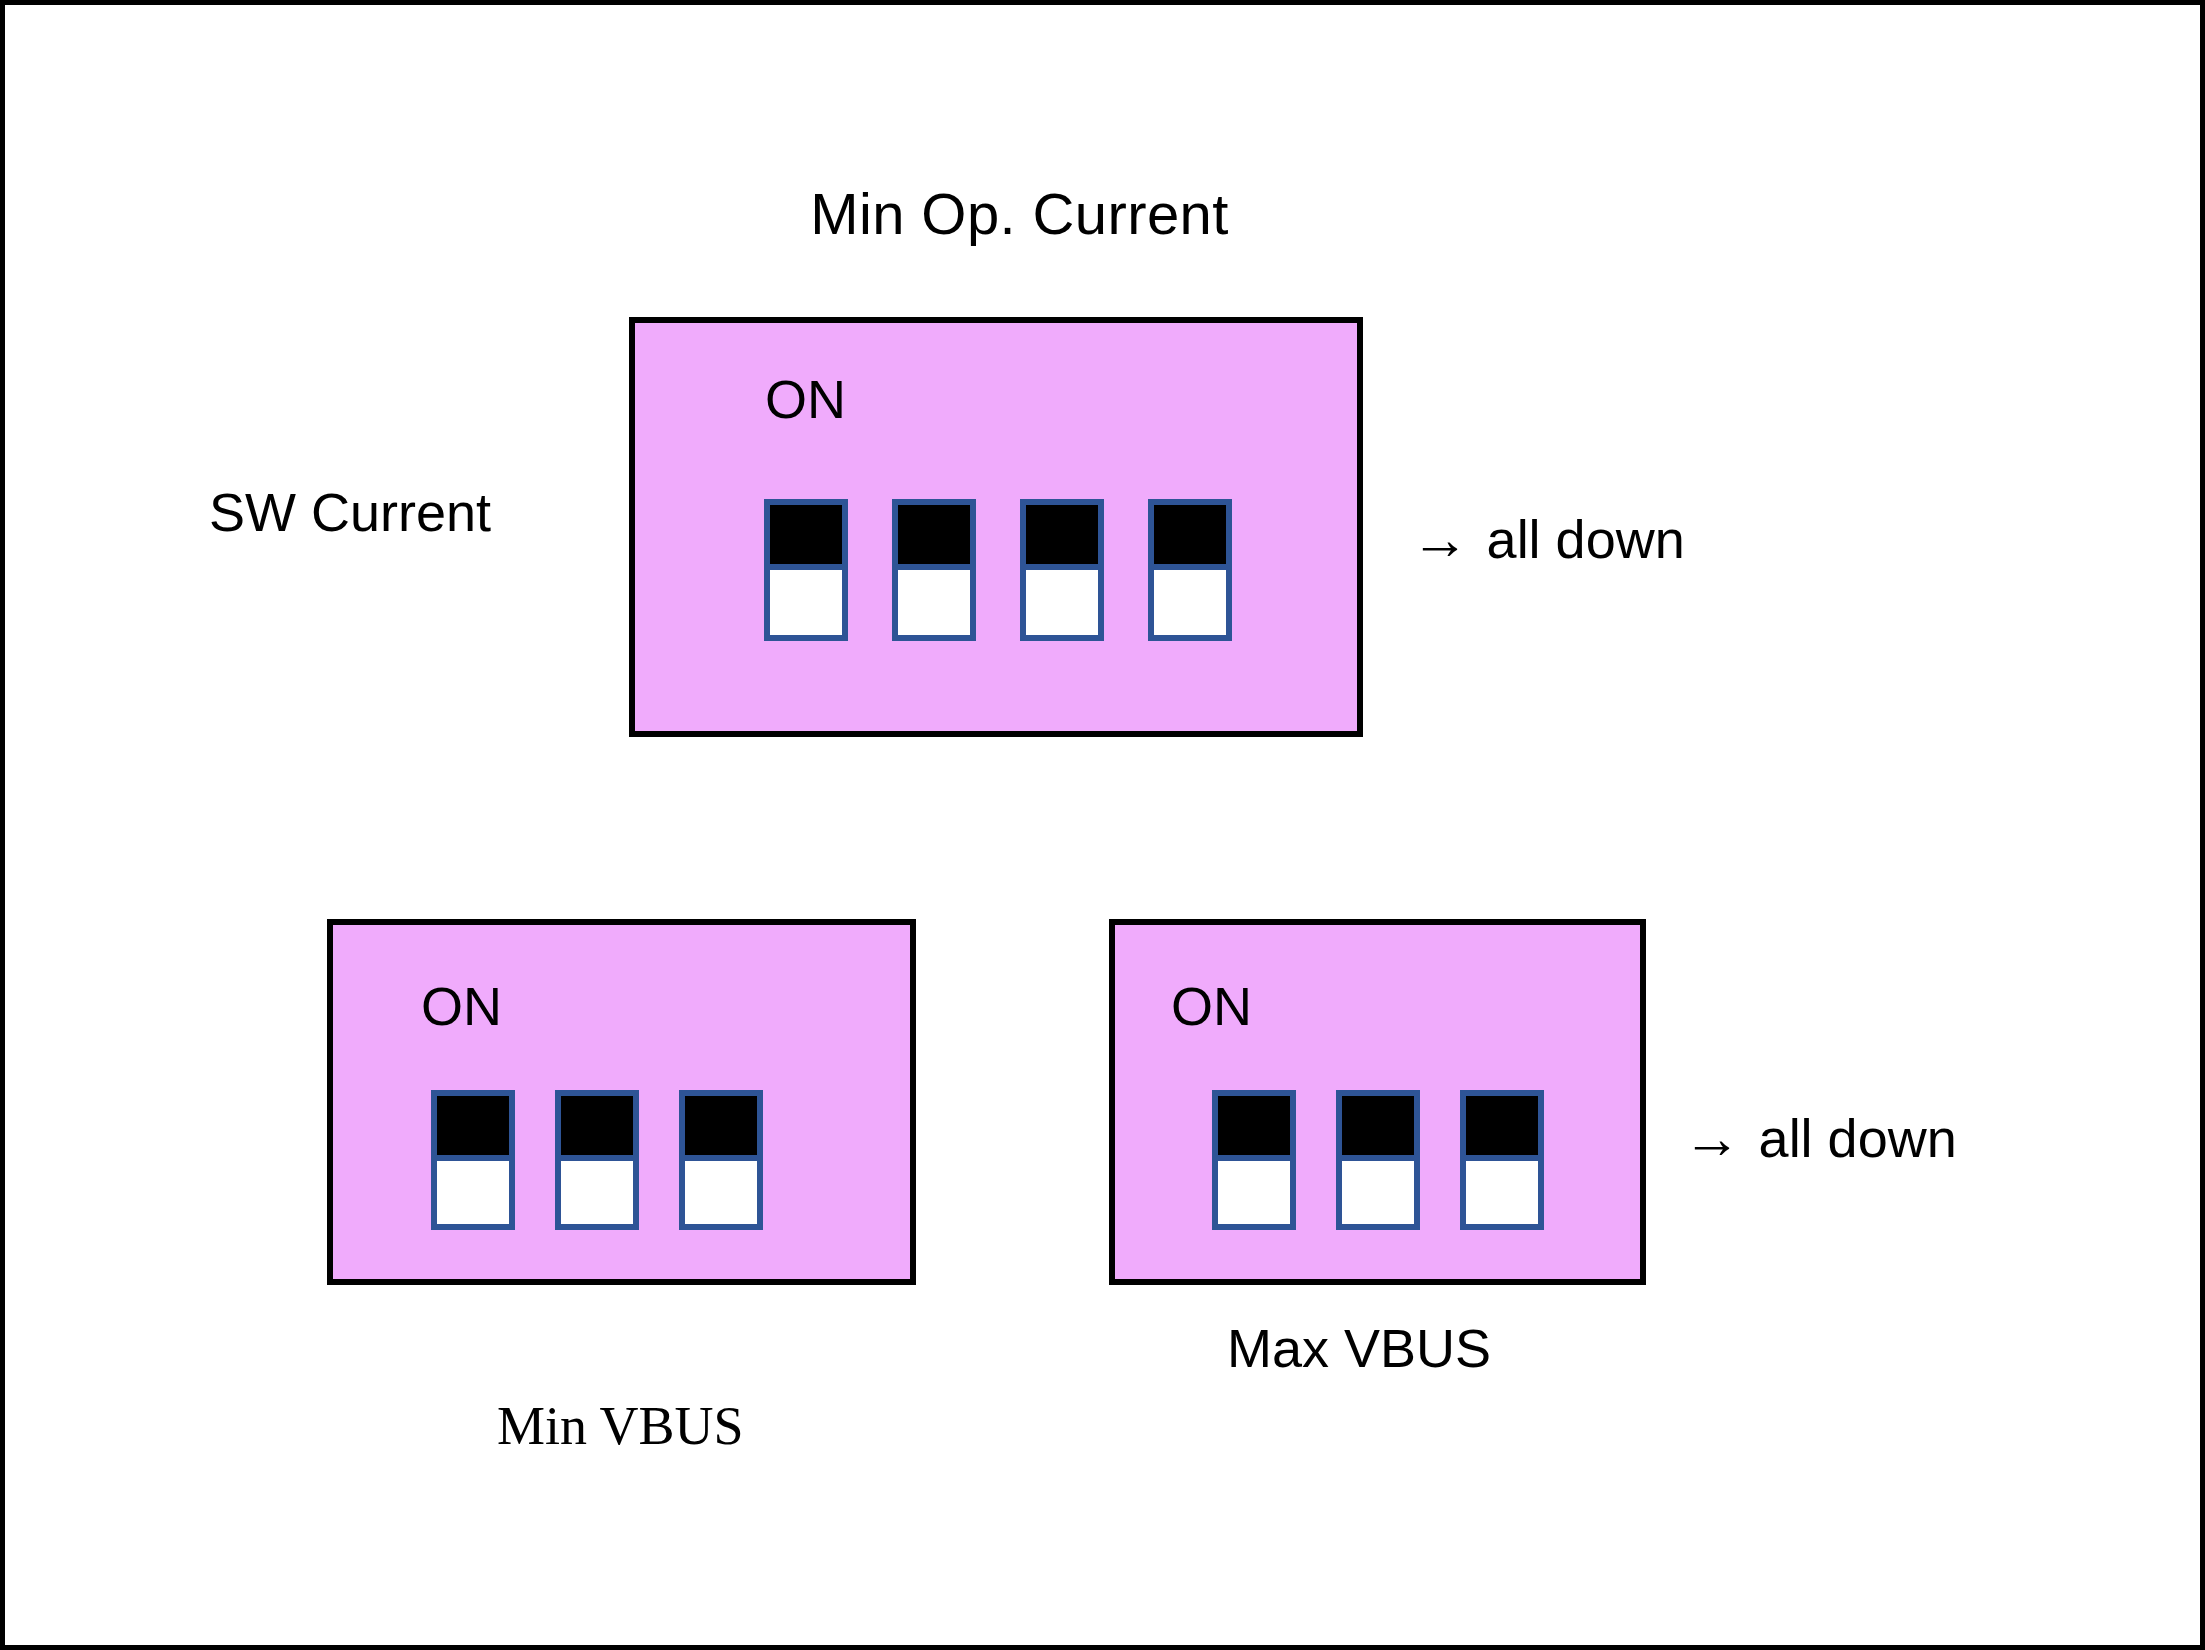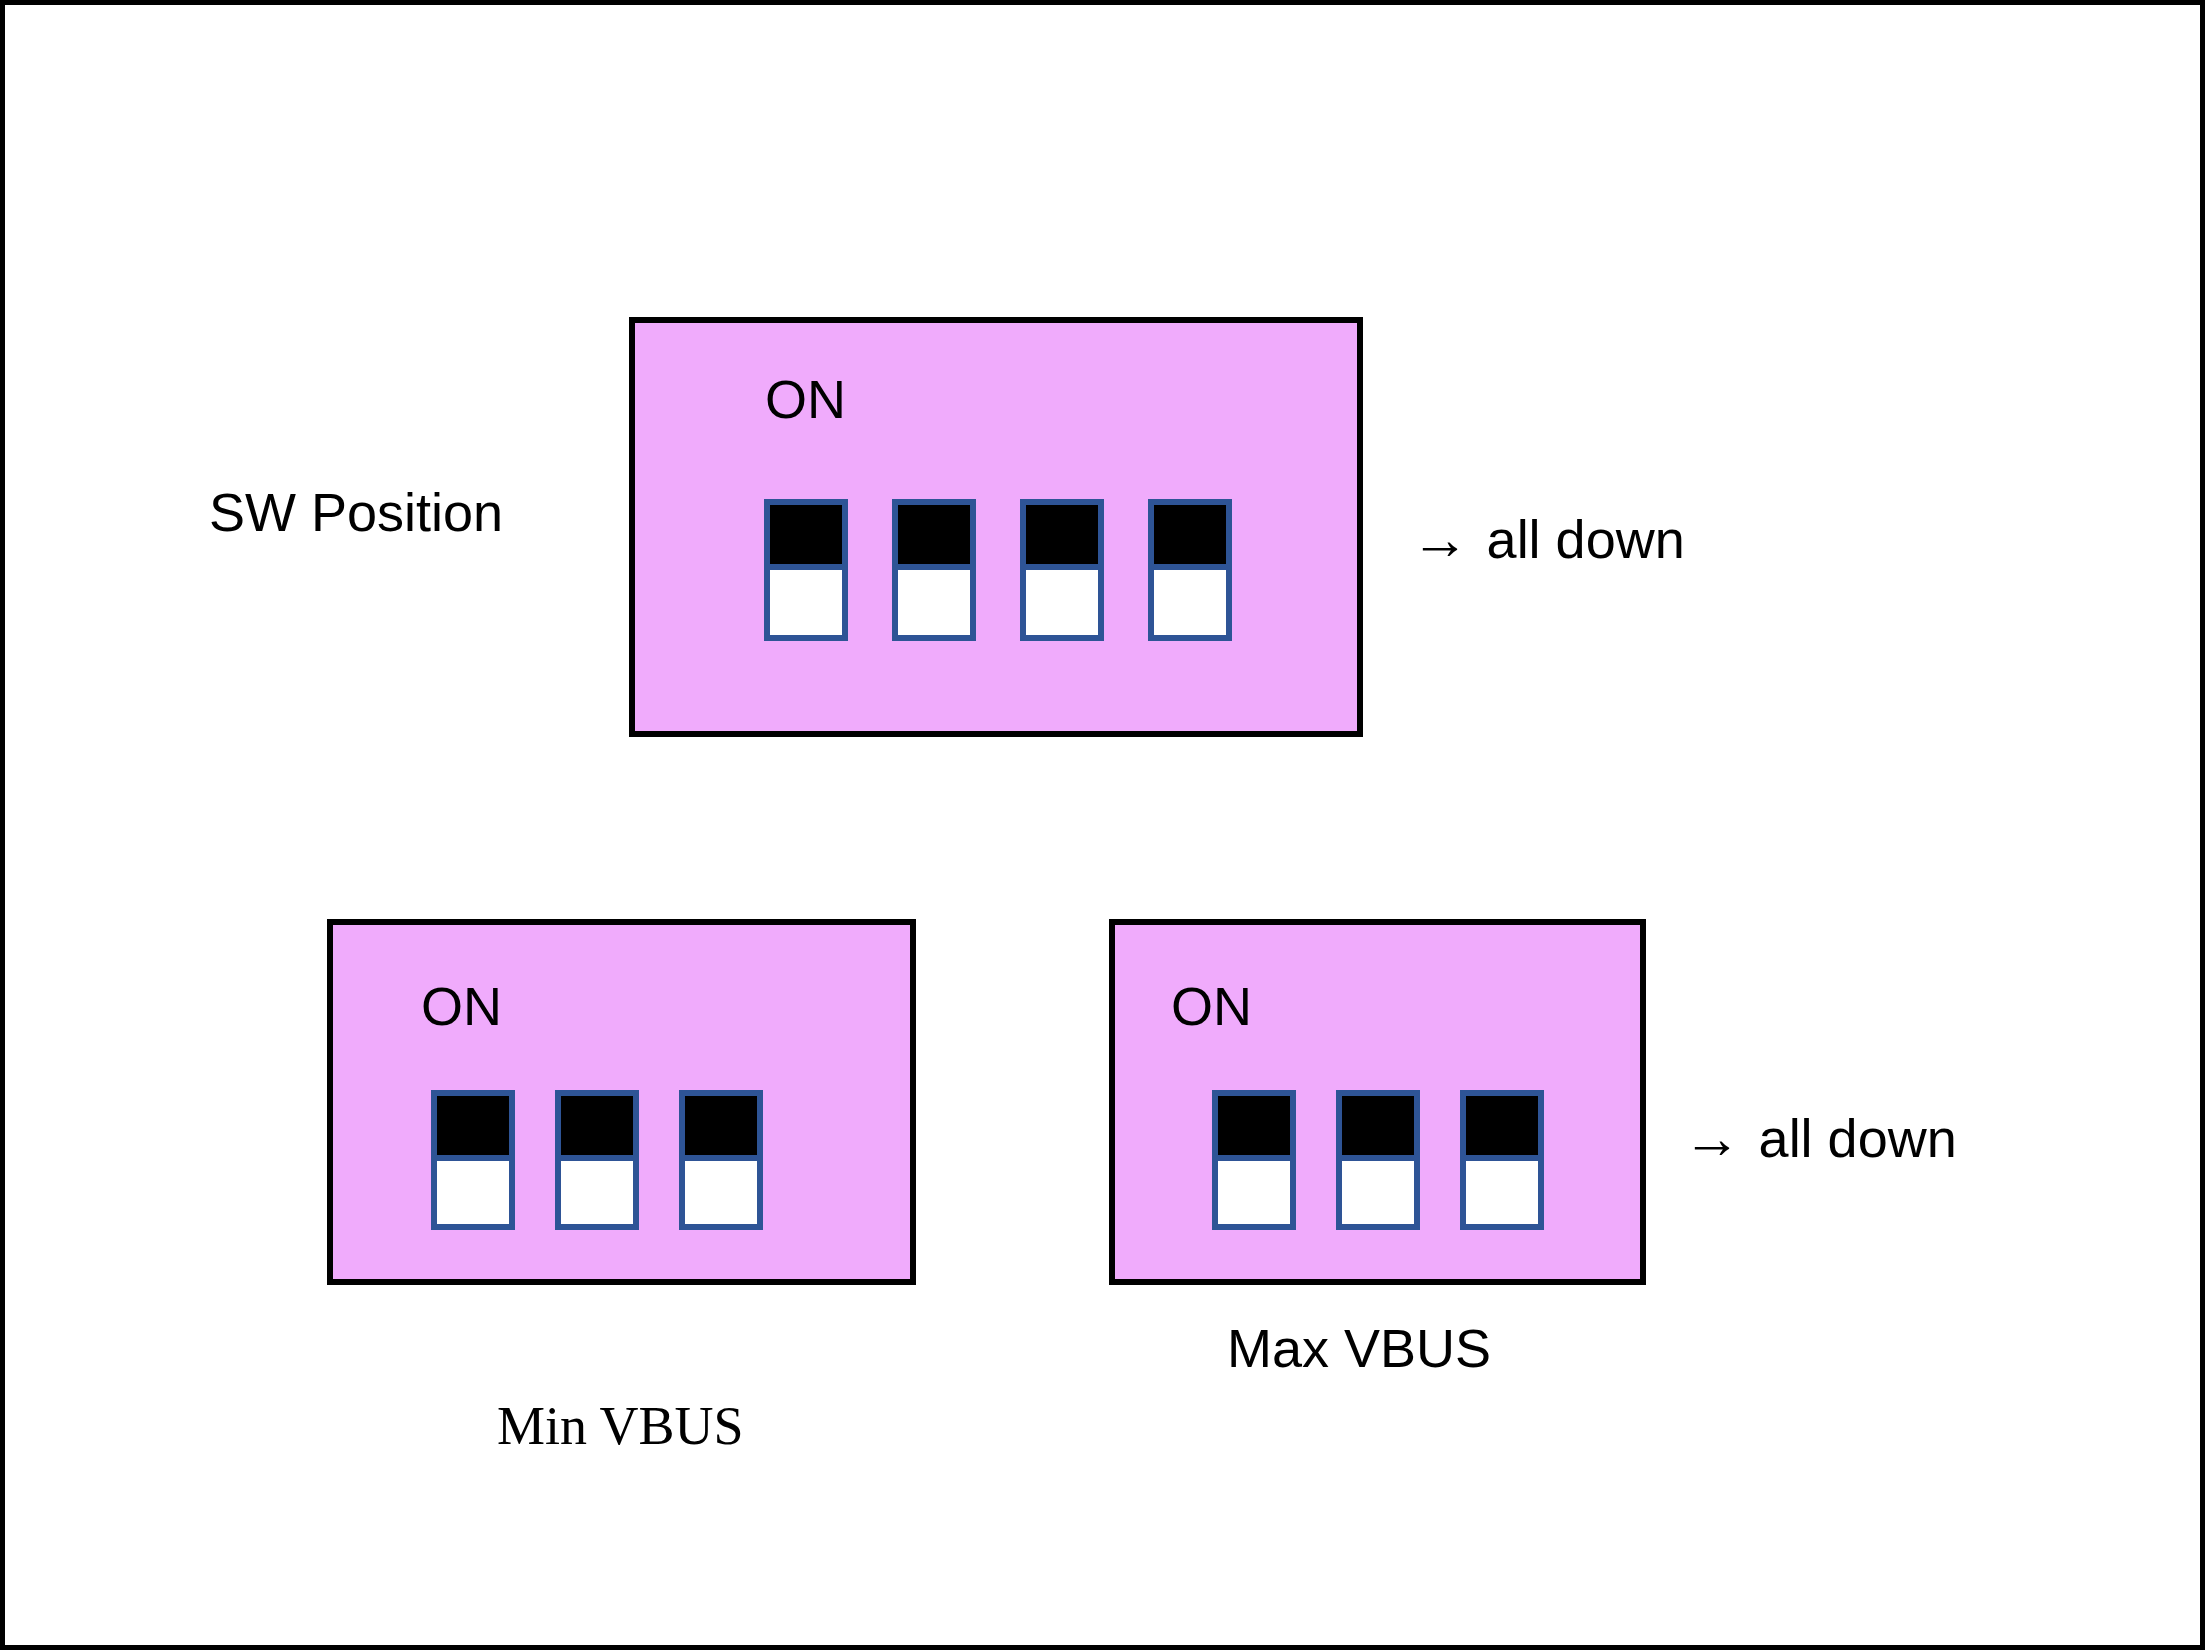--- a/index.html
+++ b/index.html
@@ -163,22 +163,23 @@
   #pkg-max-vbus .dip-switch-row { left: 97px; top: 165px; gap: 40px; }
   #pkg-max-vbus .dip-switch { width: 84px; }
   #pkg-max-vbus .dip-switch .seg.top { height: 68px; }
   #pkg-max-vbus .dip-switch .seg.bottom { height: 72px; }
 </style>
 </head>
 <body>
 
 <div id="canvas">
 
-
-  <div class="label" id="sw-position">SW Position</div>
+  <div class="label" id="title">Min Op. Current</div>
+
+  <div class="label" id="sw-position">SW Current</div>
 
   <div class="dip-package" id="pkg-min-op-current">
 
     <div class="dip-on-label">ON</div>
 
     <div class="dip-switch-row">
 
       <div class="dip-switch">
         <div class="seg top"></div>
         <div class="seg bottom"></div>

